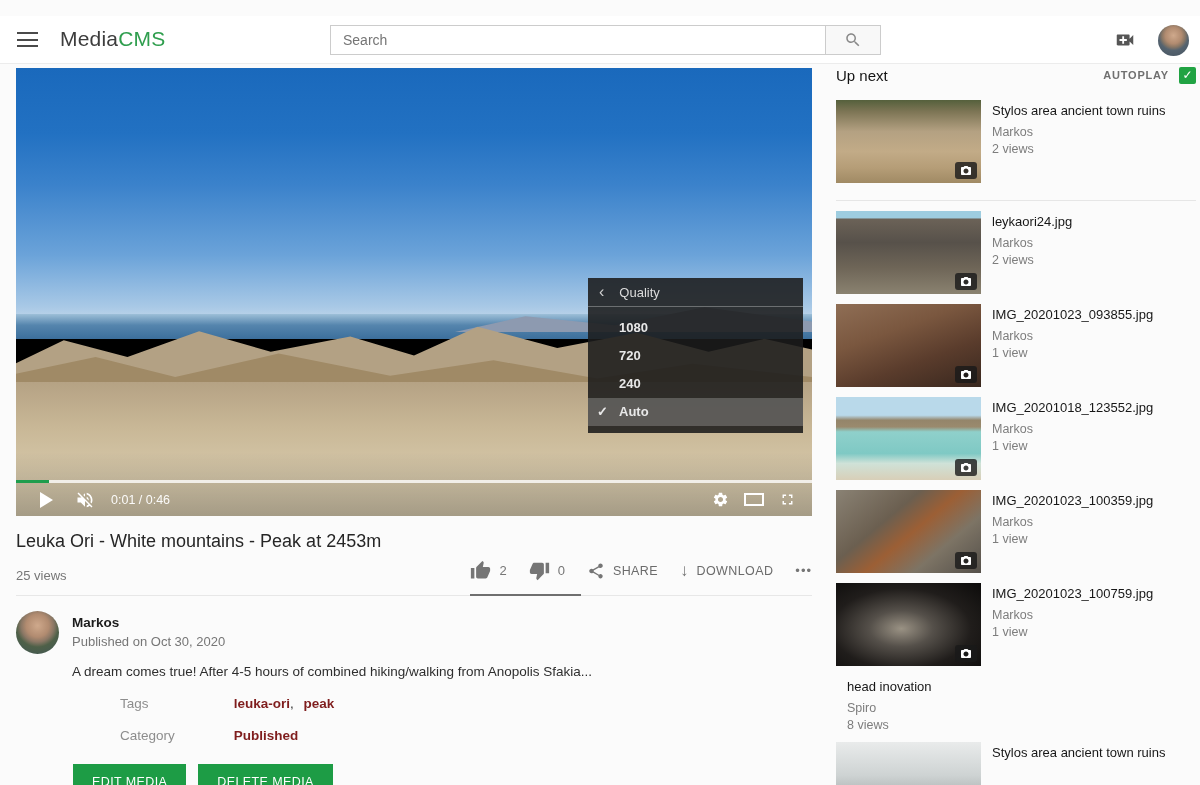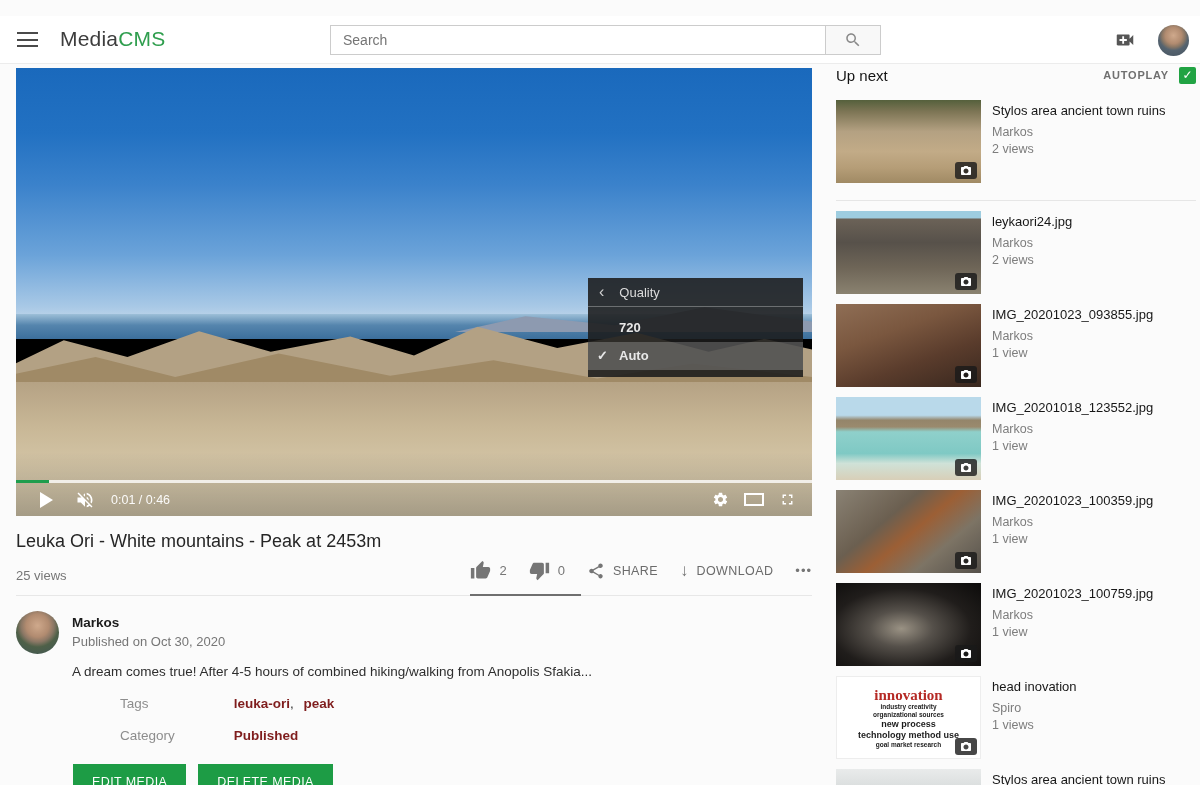--- a/index.html
+++ b/index.html
@@ -146,21 +146,23 @@
   <div class="v-mt-mid"></div>
   <div class="v-fg"></div>
   <div class="v-scrim"></div>
 
   <div class="qmenu">
     <div class="q-head">
       <span class="q-chev">‹</span>
       <span>Quality</span>
     </div>
     <div class="q-list">
+      <div class="q-item">1080</div>
       <div class="q-item">720</div>
+      <div class="q-item">240</div>
       <div class="q-item selected">
         <span class="q-check">✓</span>
         <span>Auto</span>
       </div>
     </div>
   </div>
 
   <div class="progress">
     <div class="progress-played"></div>
   </div>
@@ -342,39 +344,24 @@
         </div>
     </div>
     <div class="sb-info">
       <div class="sb-title">IMG_20201023_100759.jpg</div>
       <div class="sb-author">Markos</div>
       <div class="sb-views">1 view</div>
     </div>
   </div>
 
   <div class="sb-item">
-    <div class="thumb">
-      <div class="wc">
-        <div class="wc-main">innovation</div>
-        <div class="wc-line">industry creativity</div>
-        <div class="wc-line">organizational sources</div>
-        <div class="wc-line big">new process</div>
-        <div class="wc-line big">technology method use</div>
-        <div class="wc-line">goal market research</div>
-      </div>
-      <div class="badge">
-          <svg width="12" height="12" viewBox="0 0 24 24" fill="#fff">
-            <path d="M9 2L7.17 4H4c-1.1 0-2 .9-2 2v12c0 1.1.9 2 2 2h16c1.1 0 2-.9 2-2V6c0-1.1-.9-2-2-2h-3.17L15 2H9zm3 15c-2.76 0-5-2.24-5-5s2.24-5 5-5 5 2.24 5 5-2.24 5-5 5z"></path>
-          </svg>
-        </div>
-    </div>
     <div class="sb-info">
       <div class="sb-title">head inovation</div>
       <div class="sb-author">Spiro</div>
-      <div class="sb-views">1 views</div>
+      <div class="sb-views">8 views</div>
     </div>
   </div>
 
   <div class="sb-item">
     <div class="thumb th8"></div>
     <div class="sb-info">
       <div class="sb-title">Stylos area ancient town ruins</div>
     </div>
   </div>
 </div>

